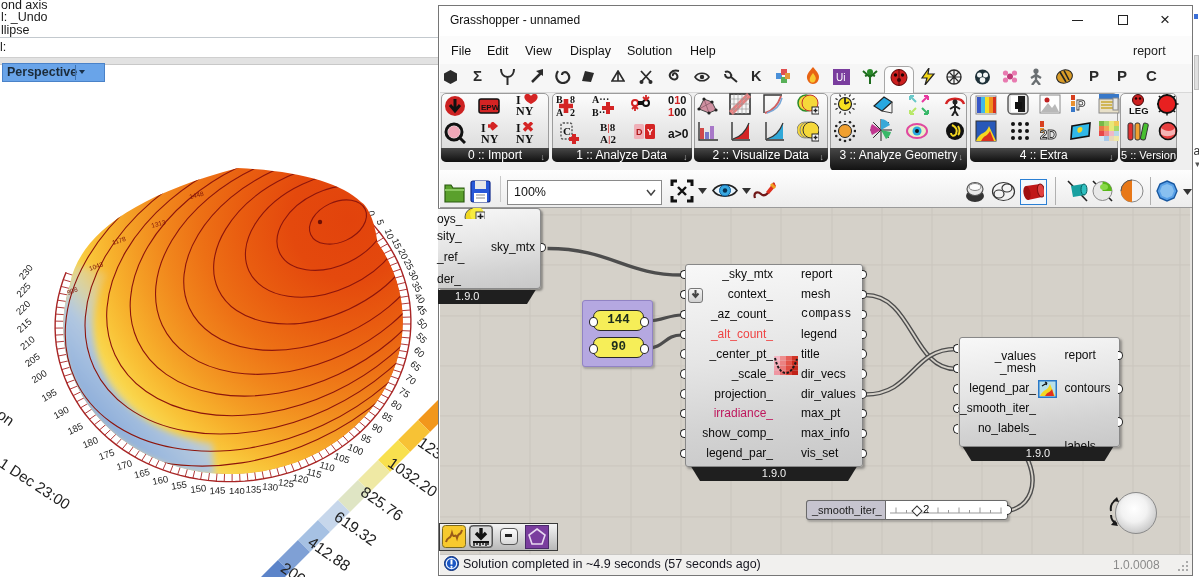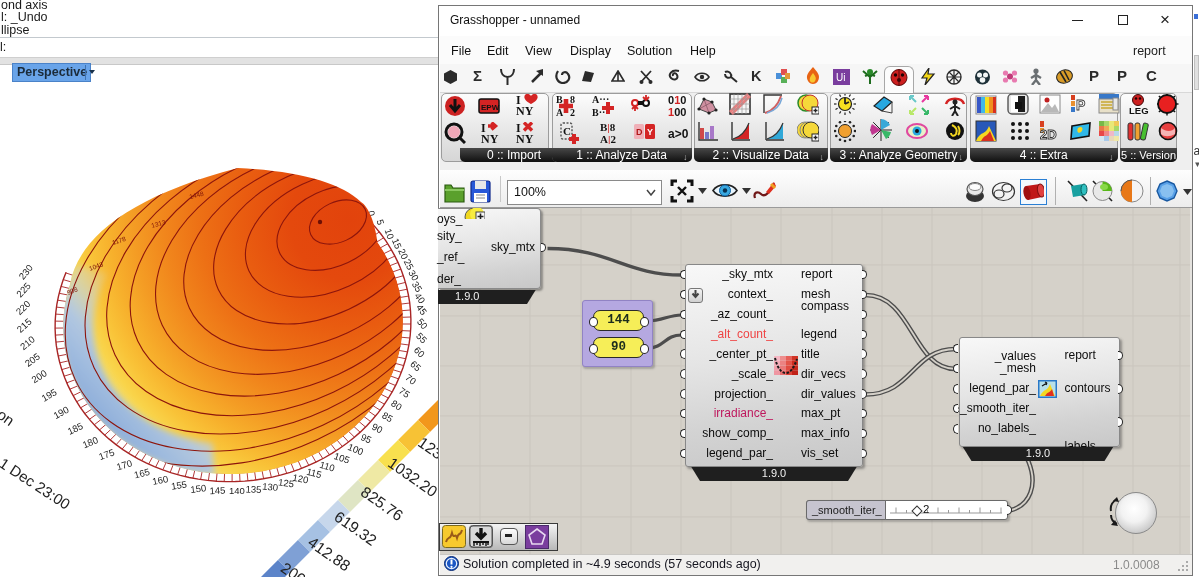--- a/index.html
+++ b/index.html
@@ -5,21 +5,21 @@
 #root div{box-sizing:content-box;}
 </style></head><body>
 <div id="root">
 <div style="position:absolute;left:0;top:0;width:438px;height:577px;background:#fff;overflow:hidden;"></div>
 <div style="position:absolute;left:1px;top:-1px;width:430px;font-size:12.5px;color:#1a1a1a;line-height:12.3px;white-space:pre;">ond axis
 l: _Undo
 llipse</div>
 <div style="position:absolute;left:0;top:37px;width:438px;height:1px;background:#c3c9ce;"></div>
 <div style="position:absolute;left:0px;top:40px;font-size:12.5px;color:#1a1a1a;">l:</div>
 <div style="position:absolute;left:0;top:56.5px;width:438px;height:6px;background:#e2e2e2;border-top:1px solid #cfcfcf;border-bottom:1px solid #c8c8c8;"></div>
-<div style="position:absolute;left:12px;top:62.5px;width:79px;height:19px;background:#69a4e9;border:1px solid #4a82c8;box-sizing:border-box;white-space:nowrap;">
+<div style="position:absolute;left:2px;top:62.5px;width:103px;height:19px;background:#69a4e9;border:1px solid #4a82c8;box-sizing:border-box;white-space:nowrap;">
       <span style="position:absolute;left:4px;top:1px;font-size:12.5px;font-weight:bold;color:#1b2b3a;">Perspective</span>
       <span style="position:absolute;left:72px;top:1px;width:1px;height:15px;background:#3e72b0;"></span>
       <span style="position:absolute;left:76px;top:6px;width:0;height:0;border-left:3.5px solid transparent;border-right:3.5px solid transparent;border-top:4.5px solid #18304a;"></span>
     </div>
 <svg style="position:absolute;left:0;top:62px;" width="438" height="515" viewBox="0 62 438 515">
 <defs>
 <radialGradient id="domegrad" cx="350" cy="220" r="300" gradientUnits="userSpaceOnUse">
  <stop offset="0" stop-color="#e2430c"></stop>
           <stop offset="0.2" stop-color="#e4490d"></stop>
  <stop offset="0.36" stop-color="#e95c10"></stop>
@@ -344,27 +344,27 @@
     </svg>
 <svg style="position:absolute;left:1056px;top:69px;" width="17" height="15" viewBox="0 0 17 15">
       <ellipse cx="8.5" cy="7.5" rx="8" ry="6.5" fill="#d89b28" stroke="#222" stroke-width="1" transform="rotate(-20 8.5 7.5)"></ellipse>
       <path d="M4,3 L10,13 M8,1.5 L13,11" stroke="#222" stroke-width="1.6"></path>
     </svg>
 <div style="position:absolute;left:1089px;top:67px;font-size:15px;font-weight:bold;color:#2b2b2b;">P</div>
 <div style="position:absolute;left:1117px;top:67px;font-size:15px;font-weight:bold;color:#2b2b2b;">P</div>
 <div style="position:absolute;left:1146px;top:67px;font-size:15px;font-weight:bold;color:#2b2b2b;">C</div>
 <div style="position:absolute;left:439.5px;top:93px;width:752px;height:77px;background:#efefef;"></div>
 <div style="position:absolute;left:441px;top:92.5px;width:108px;height:69.5px;background:linear-gradient(#fcfcfc,#d6d6d6);border:1px solid #9c9c9c;border-radius:5px;box-sizing:border-box;"></div>
-<div style="position:absolute;left:441px;top:147.5px;width:108px;height:14.5px;background:linear-gradient(#474747,#101010);border-radius:0 0 5px 5px;color:#fff;font-size:12px;text-align:center;line-height:14.5px;white-space:nowrap;margin-left:19px;">0 :: Import<span style="position:absolute;right:4px;top:2px;font-size:9px;color:#bbb;">↓</span></div>
+<div style="position:absolute;left:441px;top:147.5px;width:108px;height:14.5px;background:linear-gradient(#474747,#101010);border-radius:0 0 5px 5px;color:#fff;font-size:12px;text-align:center;line-height:14.5px;white-space:nowrap;">0 :: Import<span style="position:absolute;right:4px;top:2px;font-size:9px;color:#bbb;">↓</span></div>
 <div style="position:absolute;left:551.5px;top:92.5px;width:140.0px;height:69.5px;background:linear-gradient(#fcfcfc,#d6d6d6);border:1px solid #9c9c9c;border-radius:5px;box-sizing:border-box;"></div>
 <div style="position:absolute;left:551.5px;top:147.5px;width:140.0px;height:14.5px;background:linear-gradient(#474747,#101010);border-radius:0 0 5px 5px;color:#fff;font-size:12px;text-align:center;line-height:14.5px;white-space:nowrap;">1 :: Analyze Data<span style="position:absolute;right:4px;top:2px;font-size:9px;color:#bbb;">↓</span></div>
 <div style="position:absolute;left:693.5px;top:92.5px;width:134.5px;height:69.5px;background:linear-gradient(#fcfcfc,#d6d6d6);border:1px solid #9c9c9c;border-radius:5px;box-sizing:border-box;"></div>
 <div style="position:absolute;left:693.5px;top:147.5px;width:134.5px;height:14.5px;background:linear-gradient(#474747,#101010);border-radius:0 0 5px 5px;color:#fff;font-size:12px;text-align:center;line-height:14.5px;white-space:nowrap;">2 :: Visualize Data<span style="position:absolute;right:4px;top:2px;font-size:9px;color:#bbb;">↓</span></div>
 <div style="position:absolute;left:830px;top:92.5px;width:137px;height:69.5px;background:linear-gradient(#fcfcfc,#d6d6d6);border:1px solid #9c9c9c;border-radius:5px;box-sizing:border-box;"></div>
-<div style="position:absolute;left:830px;top:147.5px;width:137px;height:14px;background:linear-gradient(#474747,#101010);border-radius:0 0 5px 5px;color:#fff;font-size:12px;text-align:center;line-height:14.5px;white-space:nowrap;">3 :: Analyze Geometry<span style="position:absolute;right:4px;top:2px;font-size:9px;color:#bbb;">↓</span></div>
+<div style="position:absolute;left:830px;top:147.5px;width:137px;height:23px;background:linear-gradient(#474747,#101010);border-radius:0 0 5px 5px;color:#fff;font-size:12px;text-align:center;line-height:14.5px;white-space:nowrap;">3 :: Analyze Geometry<span style="position:absolute;right:4px;top:2px;font-size:9px;color:#bbb;">↓</span></div>
 <div style="position:absolute;left:970px;top:92.5px;width:147.5px;height:69.5px;background:linear-gradient(#fcfcfc,#d6d6d6);border:1px solid #9c9c9c;border-radius:5px;box-sizing:border-box;"></div>
 <div style="position:absolute;left:970px;top:147.5px;width:147.5px;height:14.5px;background:linear-gradient(#474747,#101010);border-radius:0 0 5px 5px;color:#fff;font-size:12px;text-align:center;line-height:14.5px;white-space:nowrap;">4 :: Extra<span style="position:absolute;right:4px;top:2px;font-size:9px;color:#bbb;">↓</span></div>
 <div style="position:absolute;left:1120px;top:92.5px;width:57px;height:69.5px;background:linear-gradient(#fcfcfc,#d6d6d6);border:1px solid #9c9c9c;border-radius:5px;box-sizing:border-box;"></div>
 <div style="position:absolute;left:1120px;top:147.5px;width:57px;height:14.5px;background:linear-gradient(#474747,#101010);border-radius:0 0 5px 5px;color:#fff;font-size:11px;text-align:center;line-height:14.5px;white-space:nowrap;">5 :: Version<span style="position:absolute;right:4px;top:2px;font-size:9px;color:#bbb;">↓</span></div>
 <svg style="position:absolute;left:444px;top:95px;" width="22" height="22" viewBox="0 0 22 22">
       <circle cx="11" cy="11" r="10" fill="#cc2222"></circle>
       <path d="M11,4 L11,15 M6,10 L11,16 L16,10" stroke="#111" stroke-width="3" fill="none"></path>
     </svg>
 <svg style="position:absolute;left:478px;top:95px;" width="22" height="22" viewBox="0 0 22 22">
       <rect x="1" y="4" width="20" height="14" rx="2" fill="#d42424" stroke="#111" stroke-width="1.5"></rect>
@@ -796,21 +796,21 @@
 <div style="position:absolute;left:687px;top:406.1px;width:86px;text-align:right;font-size:12px;color:#be185d;white-space:nowrap;">irradiance_</div>
 <div style="position:absolute;left:679.8px;top:408.90000000000003px;width:5px;height:9.4px;background:#fff;border:1.6px solid #222;border-right:none;border-radius:6px 0 0 6px;box-sizing:border-box;"></div>
 <div style="position:absolute;left:687px;top:426.3px;width:86px;text-align:right;font-size:12px;color:#0c0c0c;white-space:nowrap;">show_comp_</div>
 <div style="position:absolute;left:679.8px;top:429.1px;width:5px;height:9.4px;background:#fff;border:1.6px solid #222;border-right:none;border-radius:6px 0 0 6px;box-sizing:border-box;"></div>
 <div style="position:absolute;left:687px;top:446.0px;width:86px;text-align:right;font-size:12px;color:#0c0c0c;white-space:nowrap;">legend_par_</div>
 <div style="position:absolute;left:679.8px;top:448.8px;width:5px;height:9.4px;background:#fff;border:1.6px solid #222;border-right:none;border-radius:6px 0 0 6px;box-sizing:border-box;"></div>
 <div style="position:absolute;left:801px;top:267.0px;width:70px;font-size:12px;color:#0c0c0c;white-space:nowrap;">report</div>
 <div style="position:absolute;left:862.3px;top:269.8px;width:5px;height:9.4px;background:#fff;border:1.6px solid #222;border-left:none;border-radius:0 6px 6px 0;box-sizing:border-box;"></div>
 <div style="position:absolute;left:801px;top:286.9px;width:70px;font-size:12px;color:#0c0c0c;white-space:nowrap;">mesh</div>
 <div style="position:absolute;left:862.3px;top:289.7px;width:5px;height:9.4px;background:#fff;border:1.6px solid #222;border-left:none;border-radius:0 6px 6px 0;box-sizing:border-box;"></div>
-<div style="position:absolute;left:801px;top:299px;width:70px;font-size:12px;color:#0c0c0c;white-space:nowrap;">compass</div>
+<div style="position:absolute;left:801px;top:307.0px;width:70px;font-size:12px;color:#0c0c0c;white-space:nowrap;font-family:Liberation Mono, monospace;">compass</div>
 <div style="position:absolute;left:862.3px;top:309.8px;width:5px;height:9.4px;background:#fff;border:1.6px solid #222;border-left:none;border-radius:0 6px 6px 0;box-sizing:border-box;"></div>
 <div style="position:absolute;left:801px;top:327.0px;width:70px;font-size:12px;color:#0c0c0c;white-space:nowrap;">legend</div>
 <div style="position:absolute;left:862.3px;top:329.8px;width:5px;height:9.4px;background:#fff;border:1.6px solid #222;border-left:none;border-radius:0 6px 6px 0;box-sizing:border-box;"></div>
 <div style="position:absolute;left:801px;top:346.5px;width:70px;font-size:12px;color:#0c0c0c;white-space:nowrap;">title</div>
 <div style="position:absolute;left:862.3px;top:349.3px;width:5px;height:9.4px;background:#fff;border:1.6px solid #222;border-left:none;border-radius:0 6px 6px 0;box-sizing:border-box;"></div>
 <div style="position:absolute;left:801px;top:366.5px;width:70px;font-size:12px;color:#0c0c0c;white-space:nowrap;">dir_vecs</div>
 <div style="position:absolute;left:862.3px;top:369.3px;width:5px;height:9.4px;background:#fff;border:1.6px solid #222;border-left:none;border-radius:0 6px 6px 0;box-sizing:border-box;"></div>
 <div style="position:absolute;left:801px;top:386.5px;width:70px;font-size:12px;color:#0c0c0c;white-space:nowrap;">dir_values</div>
 <div style="position:absolute;left:862.3px;top:389.3px;width:5px;height:9.4px;background:#fff;border:1.6px solid #222;border-left:none;border-radius:0 6px 6px 0;box-sizing:border-box;"></div>
 <div style="position:absolute;left:801px;top:406.1px;width:70px;font-size:12px;color:#0c0c0c;white-space:nowrap;">max_pt</div>

